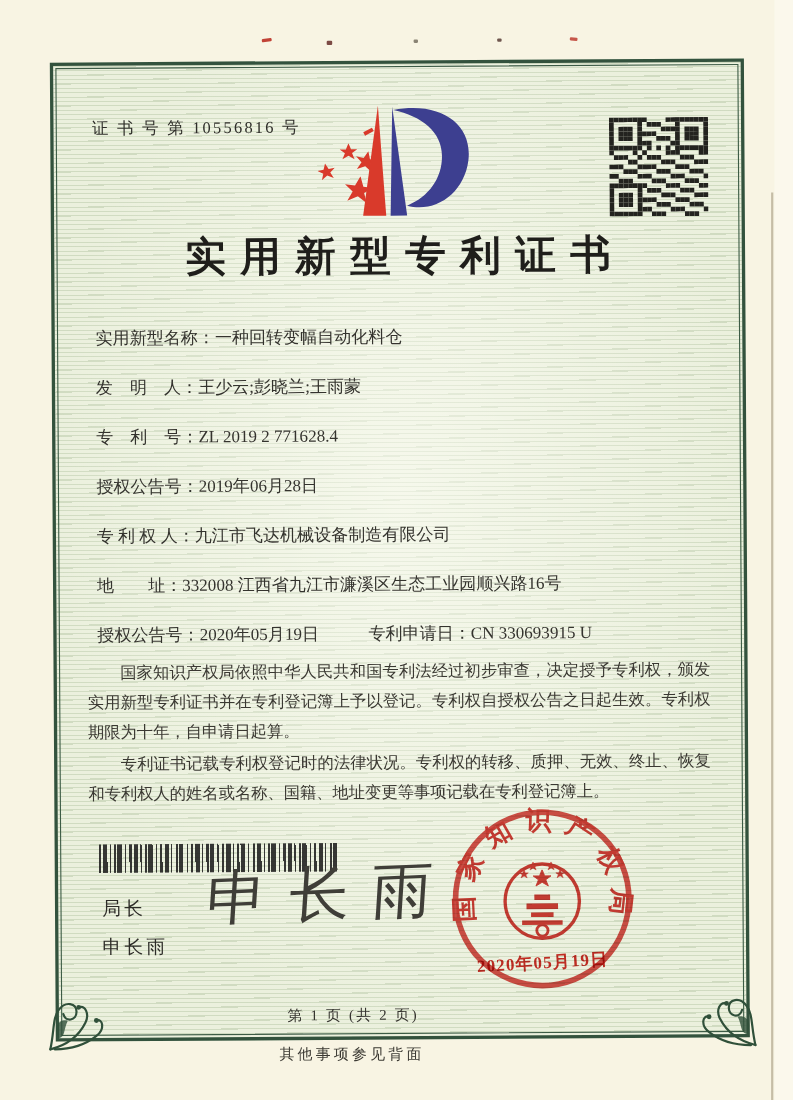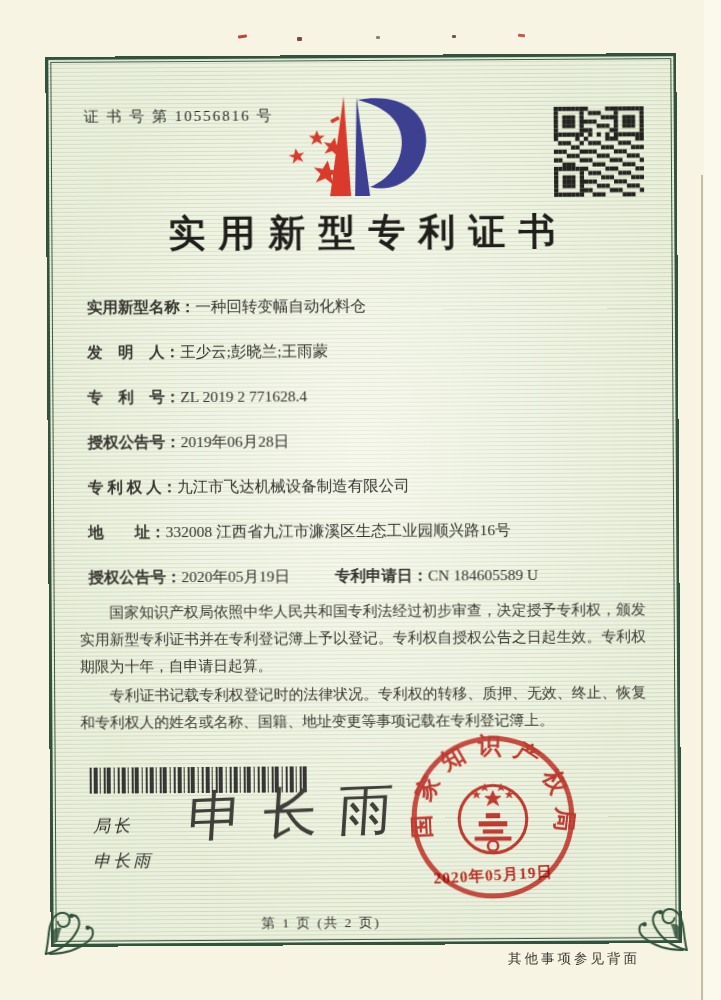--- a/index.html
+++ b/index.html
@@ -26,53 +26,53 @@
   .frame-inner{position:absolute;inset:2px;border:1px solid #3c5b45;pointer-events:none;}
   .cert-no{position:absolute;left:35px;top:48px;font-size:15px;letter-spacing:2px;color:#2e2d29;white-space:pre;}
   .logo{position:absolute;left:235px;top:36px;}
   .qr{position:absolute;left:505px;top:50px;width:90px;height:90px;}
   .title{
     position:absolute;left:0;right:0;top:150px;text-align:center;
     font-size:37px;font-weight:700;letter-spacing:13px;text-indent:13px;color:#1f1e1b;
   }
   .fields{position:absolute;left:37px;top:238px;width:560px;font-size:15.5px;color:#34332e;}
   .field-row{margin-bottom:24px;white-space:pre-wrap;}
-  .field-row .lab{white-space:pre;font-weight:bold;}
+  .field-row .lab{white-space:pre;}
   .grant-row{display:flex;}
   .grant-right{margin-left:45px;white-space:pre;}
   .paras{
     position:absolute;left:28px;top:540px;width:566px;
     font-size:14.8px;line-height:1.82;color:#3a3832;text-align:justify;
   }
   .paras p{margin:0 0 2px 0;text-indent:2em;}
   .barcode{
     position:absolute;left:37px;top:708px;width:218px;height:26px;opacity:.88;
     background:repeating-linear-gradient(90deg,
       #1d1d1d 0 2px, transparent 2px 4px,
       #1d1d1d 4px 8px, transparent 8px 10px,
       #1d1d1d 10px 11px, transparent 11px 14px,
       #1d1d1d 14px 16px, transparent 16px 17px,
       #1d1d1d 17px 21px, transparent 21px 24px,
       #1d1d1d 24px 25px, transparent 25px 28px);
   }
-  .signatory{position:absolute;left:40px;top:755px;font-size:17px;color:#2c2b27;letter-spacing:3px;font-style:italic;}
+  .signatory{position:absolute;left:40px;top:755px;font-size:17px;color:#2c2b27;letter-spacing:3px;}
   .signatory div{margin-bottom:12px;}
   .signature{
     position:absolute;left:135px;top:718px;font-size:55px;color:#3f3e38;
     letter-spacing:20px;transform:rotate(-2deg) skewX(-6deg);white-space:nowrap;
   }
   .seal{position:absolute;left:352px;top:672px;width:176px;height:176px;mix-blend-mode:multiply;opacity:.93;}
   .seal-ring-text{font-size:23px;letter-spacing:11px;font-weight:700;fill:#cf2f28;}
   .seal-date{
     position:absolute;left:350px;top:808px;width:180px;text-align:center;
     font-size:15.5px;color:#cf2f28;letter-spacing:1px;transform:rotate(-3deg);
     mix-blend-mode:multiply;font-weight:700;
   }
   .pagenum{position:absolute;left:0;right:0;top:856px;text-align:center;padding-right:90px;font-size:13.5px;color:#35342f;letter-spacing:2px;}
-  .backnote{position:absolute;left:0;top:950px;width:640px;text-align:right;font-size:13.5px;color:#3a3832;letter-spacing:3px;}
+  .backnote{position:absolute;left:0;top:950px;width:640px;text-align:center;font-size:13.5px;color:#3a3832;letter-spacing:3px;}
   .flourish{position:absolute;width:80px;height:80px;}
   .flourish.bl{left:-14px;bottom:-14px;}
   .flourish.br{right:-14px;bottom:-14px;transform:scaleX(-1);}
 </style>
 </head>
 <body>
 
 <div class="page">
 
   <span class="scan-mark" style="left:238px;top:35px;width:9px;height:3px;background:#c14236;transform:rotate(-8deg);"></span>
@@ -342,21 +342,21 @@
 
     <div class="fields">
       <div class="field-row"><span class="lab">实用新型名称：</span><span class="val">一种回转变幅自动化料仓</span></div>
       <div class="field-row"><span class="lab">发　明　人：</span><span class="val">王少云;彭晓兰;王雨蒙</span></div>
       <div class="field-row"><span class="lab">专　利　号：</span><span class="val">ZL 2019 2 771628.4</span></div>
       <div class="field-row"><span class="lab">授权公告号：</span><span class="val">2019年06月28日</span></div>
       <div class="field-row"><span class="lab">专 利 权 人：</span><span class="val">九江市飞达机械设备制造有限公司</span></div>
       <div class="field-row"><span class="lab">地　　址：</span><span class="val">332008 江西省九江市濂溪区生态工业园顺兴路16号</span></div>
       <div class="field-row grant-row">
         <span><span class="lab">授权公告号：</span><span class="val">2020年05月19日</span></span>
-        <span class="grant-right"><span class="lab">专利申请日：</span><span class="val">CN 184605589 U</span></span>
+        <span class="grant-right"><span class="lab">专利申请日：</span><span class="val">CN 330693915 U</span></span>
       </div>
     </div>
 
     <div class="paras">
       <p>国家知识产权局依照中华人民共和国专利法经过初步审查，决定授予专利权，颁发实用新型专利证书并在专利登记簿上予以登记。专利权自授权公告之日起生效。专利权期限为十年，自申请日起算。</p>
       <p>专利证书记载专利权登记时的法律状况。专利权的转移、质押、无效、终止、恢复和专利权人的姓名或名称、国籍、地址变更等事项记载在专利登记簿上。</p>
     </div>
 
     <div class="barcode"></div>
 

